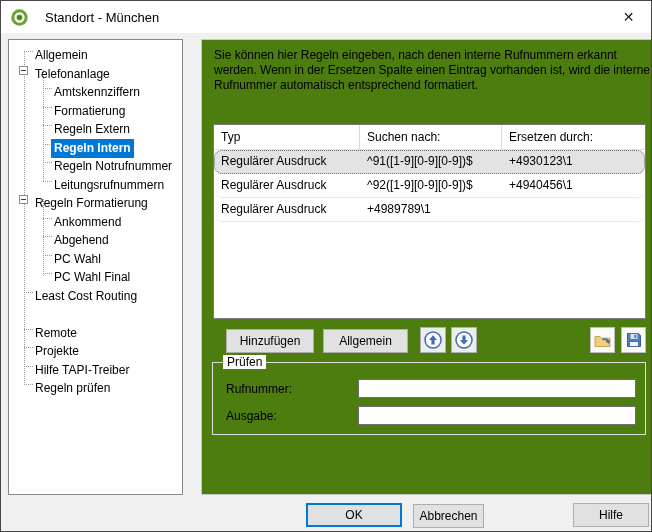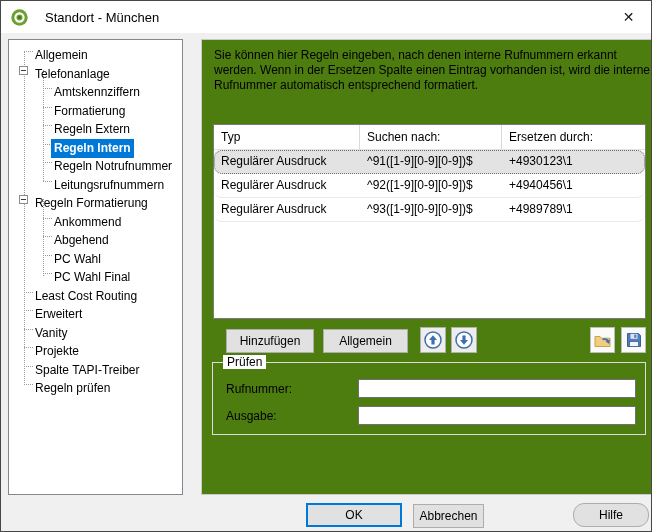--- a/index.html
+++ b/index.html
@@ -165,35 +165,31 @@
         <span class="label">PC Wahl</span>
       </div>
       <div class="tree-row lvl1" style="top: 224px;">
         <div class="connector"></div>
         <span class="label">PC Wahl Final</span>
       </div>
       <div class="tree-row lvl0" style="top: 242.5px;">
         <div class="connector"></div>
         <span class="label">Least Cost Routing</span>
       </div>
-      <div class="tree-row lvl0" style="top: 261px;">
-        <div class="connector"></div>
-        <span class="label">Erweitert</span>
-      </div>
       <div class="tree-row lvl0" style="top: 279.5px;">
         <div class="connector"></div>
-        <span class="label">Vanity</span>
+        <span class="label">Remote</span>
       </div>
       <div class="tree-row lvl0" style="top: 298px;">
         <div class="connector"></div>
         <span class="label">Projekte</span>
       </div>
       <div class="tree-row lvl0" style="top: 316.5px;">
         <div class="connector"></div>
-        <span class="label">Spalte TAPI-Treiber</span>
+        <span class="label">Hilfe TAPI-Treiber</span>
       </div>
       <div class="tree-row lvl0" style="top: 335px;">
         <div class="connector"></div>
         <span class="label">Regeln prüfen</span>
       </div>
     </div>
 
   <div class="main-panel">
 
     <div class="description">Sie können hier Regeln eingeben, nach denen interne Rufnummern erkannt werden. Wenn in der Ersetzen Spalte einen Eintrag vorhanden ist, wird die interne Rufnummer automatisch entsprechend formatiert.</div>
@@ -210,21 +206,20 @@
           <div class="tbl-cell c1">^91([1-9][0-9][0-9])$</div>
           <div class="tbl-cell c2">+4930123\1</div>
         </div>
         <div class="tbl-row body">
           <div class="tbl-cell c0">Regulärer Ausdruck</div>
           <div class="tbl-cell c1">^92([1-9][0-9][0-9])$</div>
           <div class="tbl-cell c2">+4940456\1</div>
         </div>
         <div class="tbl-row body">
           <div class="tbl-cell c0">Regulärer Ausdruck</div>
-          <div class="tbl-cell c1">^93([1-9][0-9][0-9])$</div>
           <div class="tbl-cell c2">+4989789\1</div>
         </div>
       </div>
 
     <button class="btn action-btn" style="left:24px; width:88px;">Hinzufügen</button>
     <button class="btn action-btn" style="left:121px; width:85px;">Allgemein</button>
 
     <div class="icon-btn" style="left:218px;">
       <svg width="20" height="20" viewBox="0 0 20 20">
         <circle cx="10" cy="10" r="8" fill="#ffffff" stroke="#3f6fae" stroke-width="1.5"></circle>
@@ -258,15 +253,15 @@
       <span class="gb-title">Prüfen</span>
       <span class="gb-label" style="top:19px;">Rufnummer:</span>
       <input class="gb-input" style="top: 16px;" type="text" value="">
       <span class="gb-label" style="top:46px;">Ausgabe:</span>
       <input class="gb-input" style="top: 43px;" type="text" value="">
     </fieldset>
   </div>
 
   <button class="btn footer-btn default" style="left:305px; top:502px; width:96px;">OK</button>
   <button class="btn footer-btn" style="left:412px; top:503px; width:71px;">Abbrechen</button>
-  <button class="btn footer-btn" style="left:572px; top:502px; width:76px;border-radius:11px;">Hilfe</button>
+  <button class="btn footer-btn" style="left:572px; top:502px; width:76px;">Hilfe</button>
 
 </div>
 
 </body></html>

